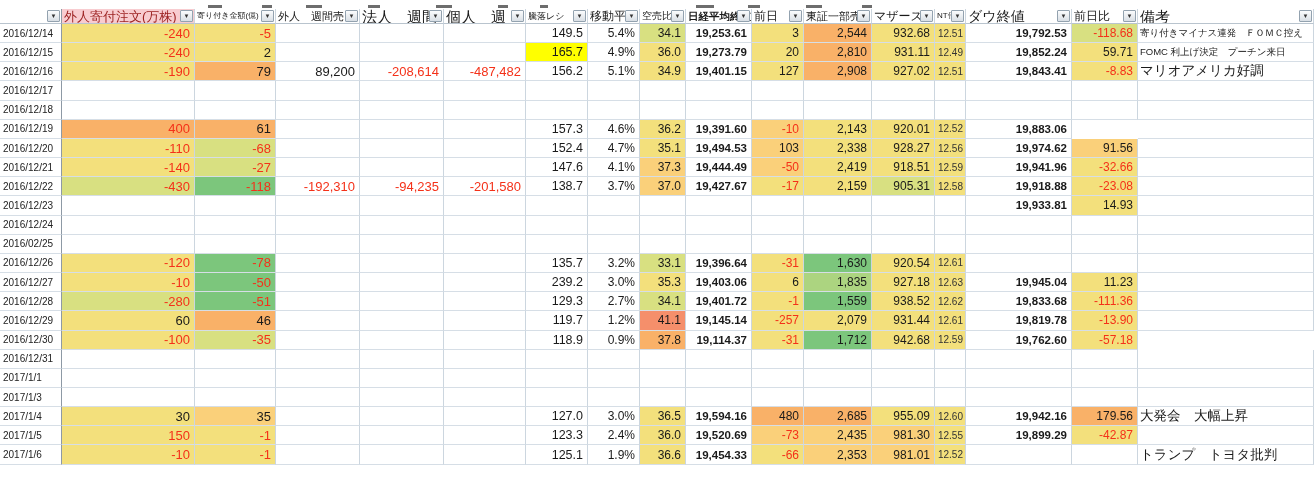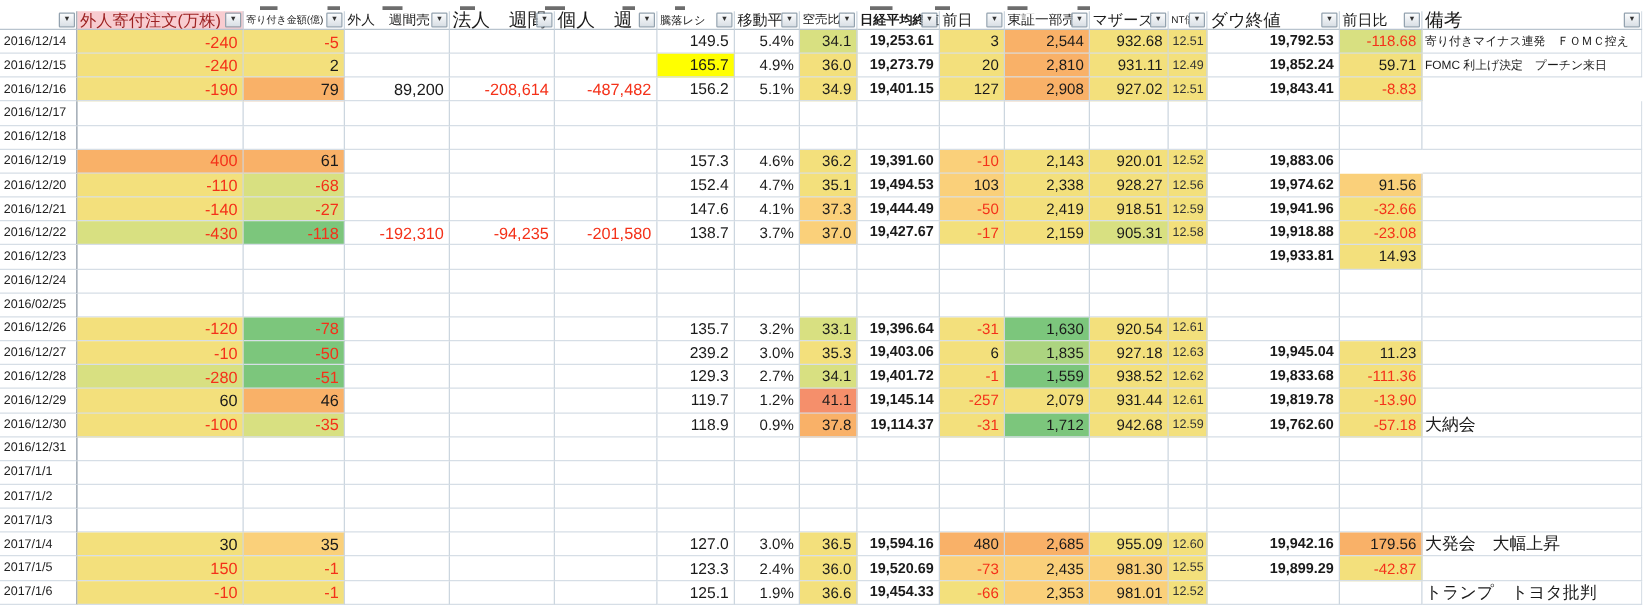--- a/index.html
+++ b/index.html
@@ -196,20 +196,21 @@
         <div class="cell col-updown_ratio" style="width: 62px;">156.2</div>
         <div class="cell col-moving_avg" style="width: 52px;">5.1%</div>
         <div class="cell col-short_ratio" style="width: 46px; background: rgb(243, 224, 124);">34.9</div>
         <div class="cell col-nikkei_close" style="width: 66px;">19,401.15</div>
         <div class="cell col-nikkei_chg" style="width: 52px; background: rgb(243, 224, 124);">127</div>
         <div class="cell col-tse1_value" style="width: 68px; background: rgb(249, 177, 104);">2,908</div>
         <div class="cell col-mothers" style="width: 63px; background: rgb(243, 224, 124);">927.02</div>
         <div class="cell col-nt_ratio" style="width: 31px; background: rgb(243, 224, 124);">12.51</div>
         <div class="cell col-dow_close" style="width: 106px;">19,843.41</div>
         <div class="cell col-dow_chg" style="width: 66px; background: rgb(243, 224, 124); color: rgb(244, 49, 25);">-8.83</div>
+        <div class="cell col-remark" style="width: 176px;">マリオアメリカ好調</div>
       </div>
       <div class="row">
         <div class="cell col-date" style="width: 62px;">2016/12/17</div>
         <div class="cell col-foreign_open_order" style="width: 133px;"></div>
         <div class="cell col-open_amount" style="width: 81px;"></div>
         <div class="cell col-foreign_weekly" style="width: 84px;"></div>
         <div class="cell col-corporate_weekly" style="width: 84px;"></div>
         <div class="cell col-individual_weekly" style="width: 82px;"></div>
         <div class="cell col-updown_ratio" style="width: 62px;"></div>
         <div class="cell col-moving_avg" style="width: 52px;"></div>
@@ -461,21 +462,20 @@
         <div class="cell col-updown_ratio" style="width: 62px;">118.9</div>
         <div class="cell col-moving_avg" style="width: 52px;">0.9%</div>
         <div class="cell col-short_ratio" style="width: 46px; background: rgb(249, 177, 104);">37.8</div>
         <div class="cell col-nikkei_close" style="width: 66px;">19,114.37</div>
         <div class="cell col-nikkei_chg" style="width: 52px; background: rgb(243, 224, 124); color: rgb(244, 49, 25);">-31</div>
         <div class="cell col-tse1_value" style="width: 68px; background: rgb(124, 198, 124);">1,712</div>
         <div class="cell col-mothers" style="width: 63px; background: rgb(243, 224, 124);">942.68</div>
         <div class="cell col-nt_ratio" style="width: 31px; background: rgb(243, 224, 124);">12.59</div>
         <div class="cell col-dow_close" style="width: 106px;">19,762.60</div>
         <div class="cell col-dow_chg" style="width: 66px; background: rgb(243, 224, 124); color: rgb(244, 49, 25);">-57.18</div>
-        <div class="cell col-remark" style="width: 176px;">大納会</div>
       </div>
       <div class="row">
         <div class="cell col-date" style="width: 62px;">2016/12/31</div>
         <div class="cell col-foreign_open_order" style="width: 133px;"></div>
         <div class="cell col-open_amount" style="width: 81px;"></div>
         <div class="cell col-foreign_weekly" style="width: 84px;"></div>
         <div class="cell col-corporate_weekly" style="width: 84px;"></div>
         <div class="cell col-individual_weekly" style="width: 82px;"></div>
         <div class="cell col-updown_ratio" style="width: 62px;"></div>
         <div class="cell col-moving_avg" style="width: 52px;"></div>
@@ -484,39 +484,20 @@
         <div class="cell col-nikkei_chg" style="width: 52px;"></div>
         <div class="cell col-tse1_value" style="width: 68px;"></div>
         <div class="cell col-mothers" style="width: 63px;"></div>
         <div class="cell col-nt_ratio" style="width: 31px;"></div>
         <div class="cell col-dow_close" style="width: 106px;"></div>
         <div class="cell col-dow_chg" style="width: 66px;"></div>
         <div class="cell col-remark" style="width: 176px;"></div>
       </div>
       <div class="row">
         <div class="cell col-date" style="width: 62px;">2017/1/1</div>
-        <div class="cell col-foreign_open_order" style="width: 133px;"></div>
-        <div class="cell col-open_amount" style="width: 81px;"></div>
-        <div class="cell col-foreign_weekly" style="width: 84px;"></div>
-        <div class="cell col-corporate_weekly" style="width: 84px;"></div>
-        <div class="cell col-individual_weekly" style="width: 82px;"></div>
-        <div class="cell col-updown_ratio" style="width: 62px;"></div>
-        <div class="cell col-moving_avg" style="width: 52px;"></div>
-        <div class="cell col-short_ratio" style="width: 46px;"></div>
-        <div class="cell col-nikkei_close" style="width: 66px;"></div>
-        <div class="cell col-nikkei_chg" style="width: 52px;"></div>
-        <div class="cell col-tse1_value" style="width: 68px;"></div>
-        <div class="cell col-mothers" style="width: 63px;"></div>
-        <div class="cell col-nt_ratio" style="width: 31px;"></div>
-        <div class="cell col-dow_close" style="width: 106px;"></div>
-        <div class="cell col-dow_chg" style="width: 66px;"></div>
-        <div class="cell col-remark" style="width: 176px;"></div>
-      </div>
-      <div class="row">
-        <div class="cell col-date" style="width: 62px;">2017/1/2</div>
         <div class="cell col-foreign_open_order" style="width: 133px;"></div>
         <div class="cell col-open_amount" style="width: 81px;"></div>
         <div class="cell col-foreign_weekly" style="width: 84px;"></div>
         <div class="cell col-corporate_weekly" style="width: 84px;"></div>
         <div class="cell col-individual_weekly" style="width: 82px;"></div>
         <div class="cell col-updown_ratio" style="width: 62px;"></div>
         <div class="cell col-moving_avg" style="width: 52px;"></div>
         <div class="cell col-short_ratio" style="width: 46px;"></div>
         <div class="cell col-nikkei_close" style="width: 66px;"></div>
         <div class="cell col-nikkei_chg" style="width: 52px;"></div>

